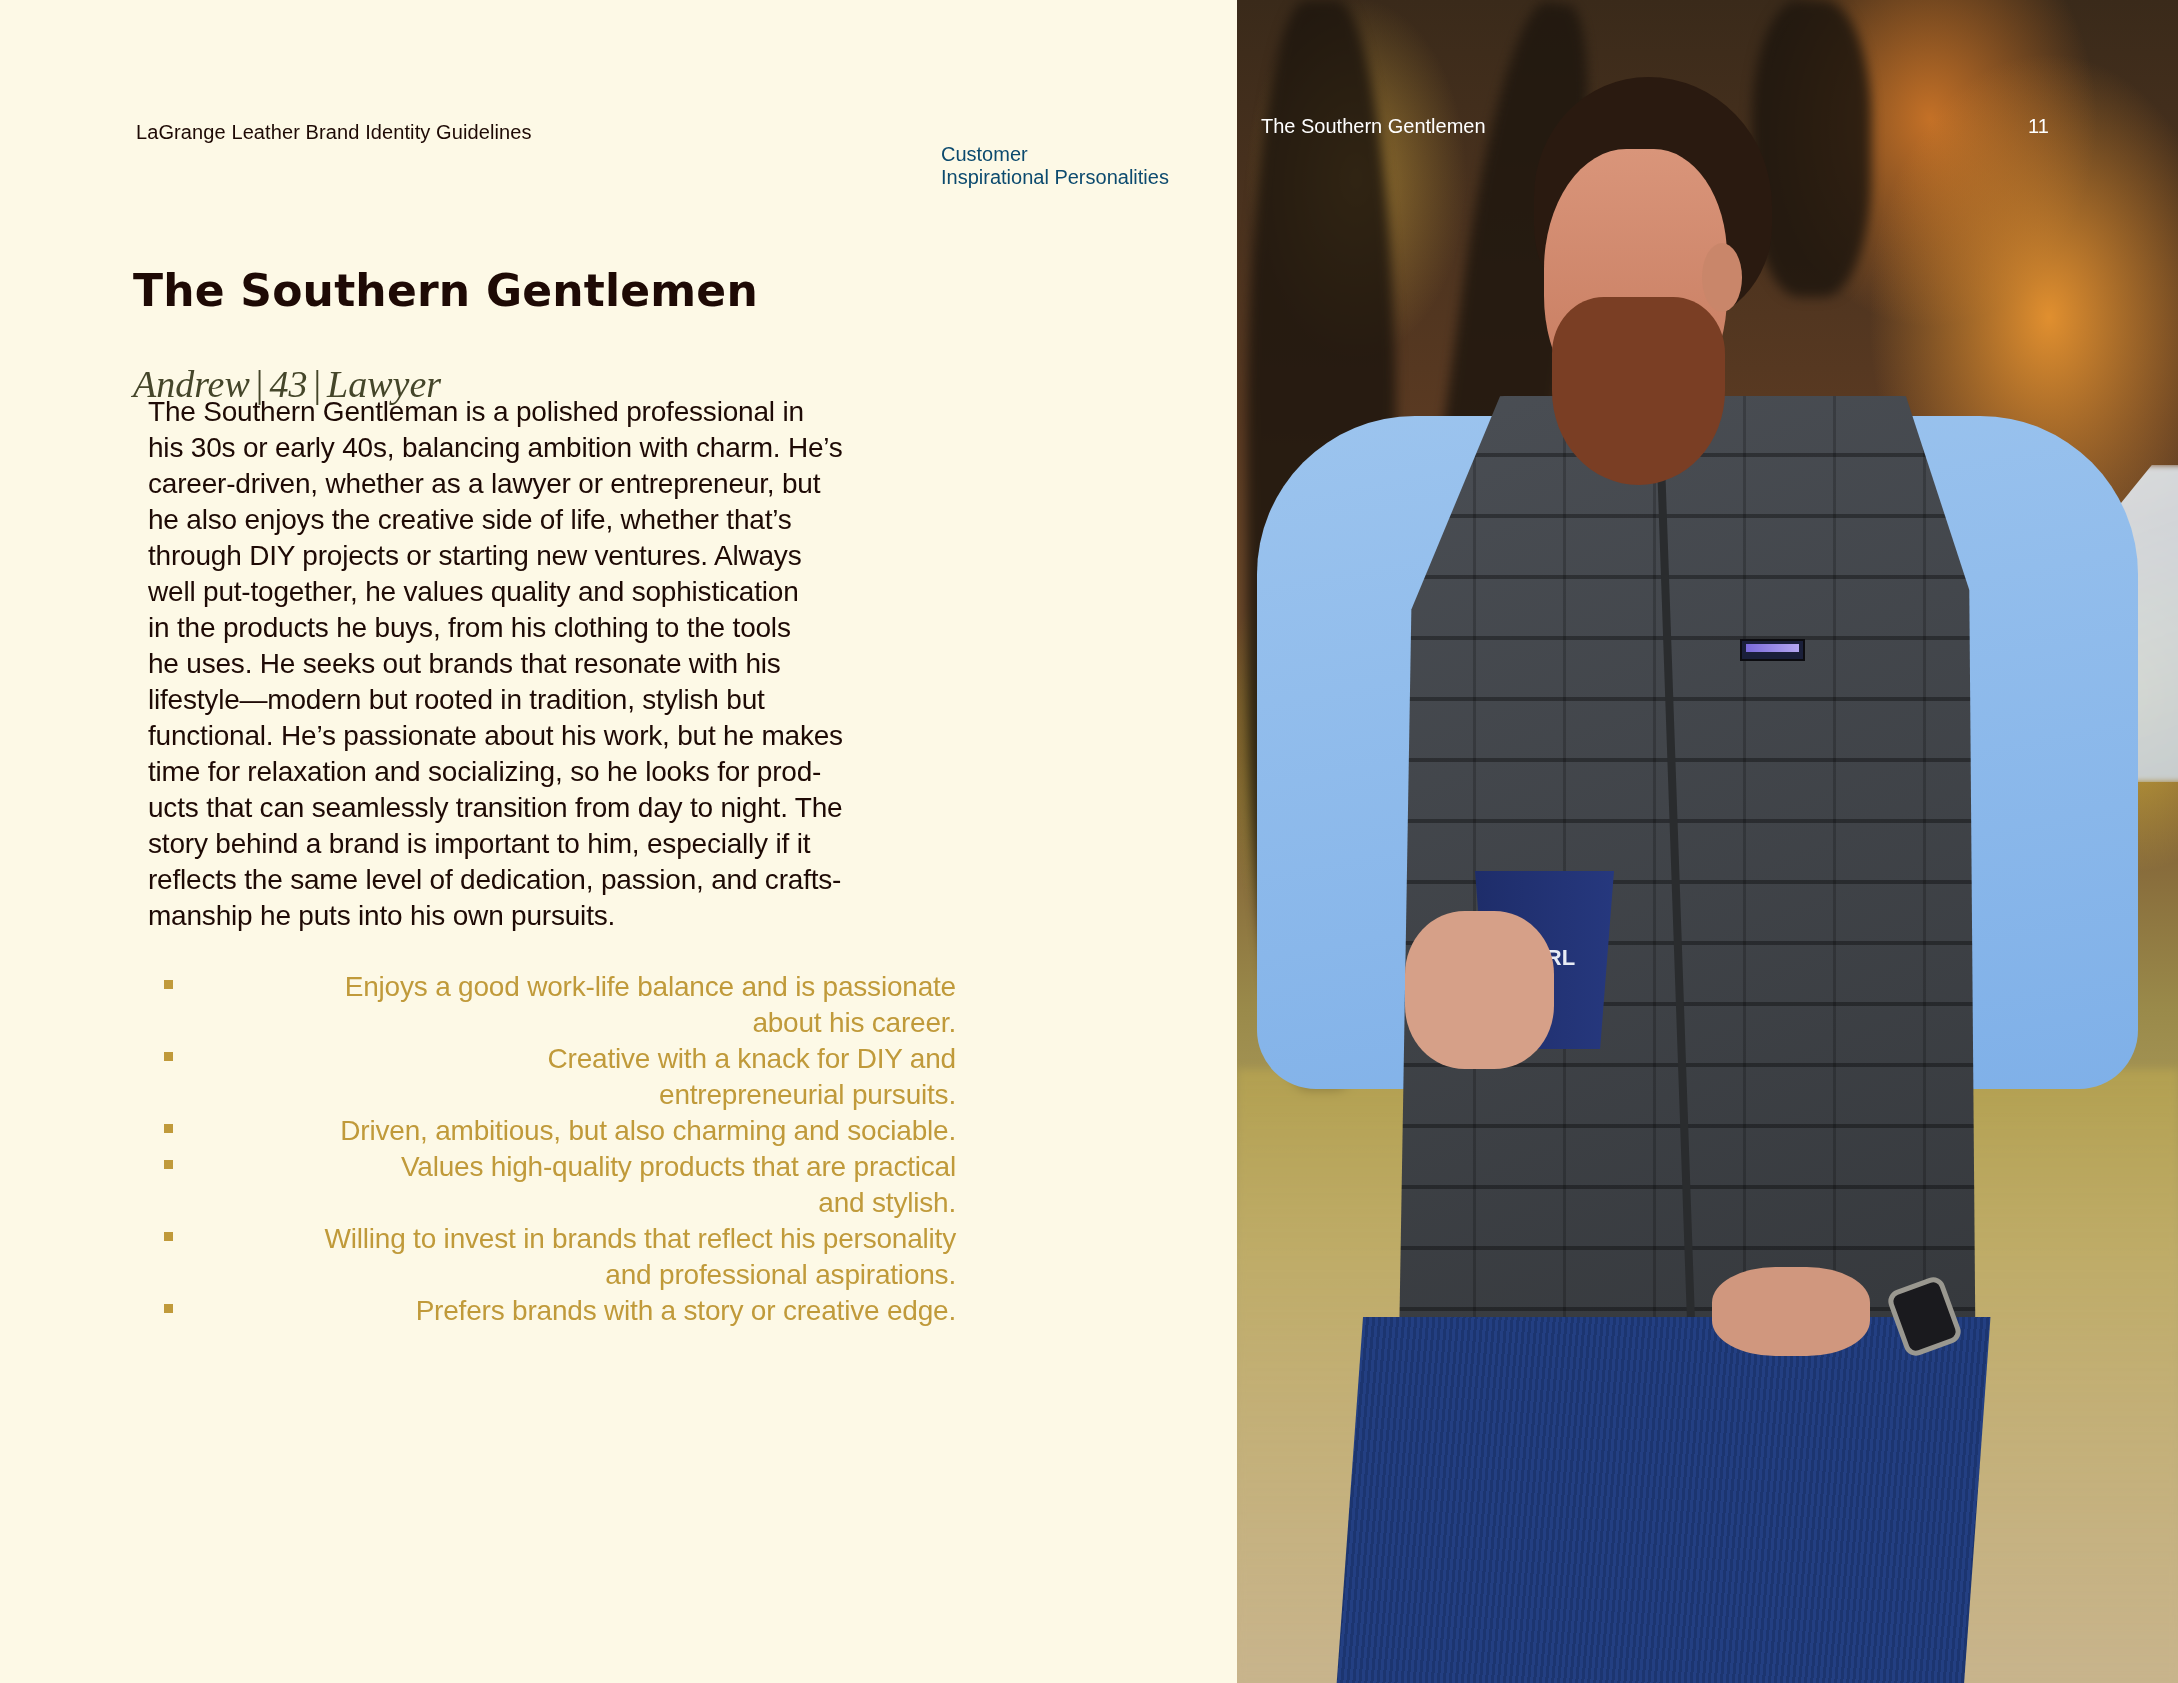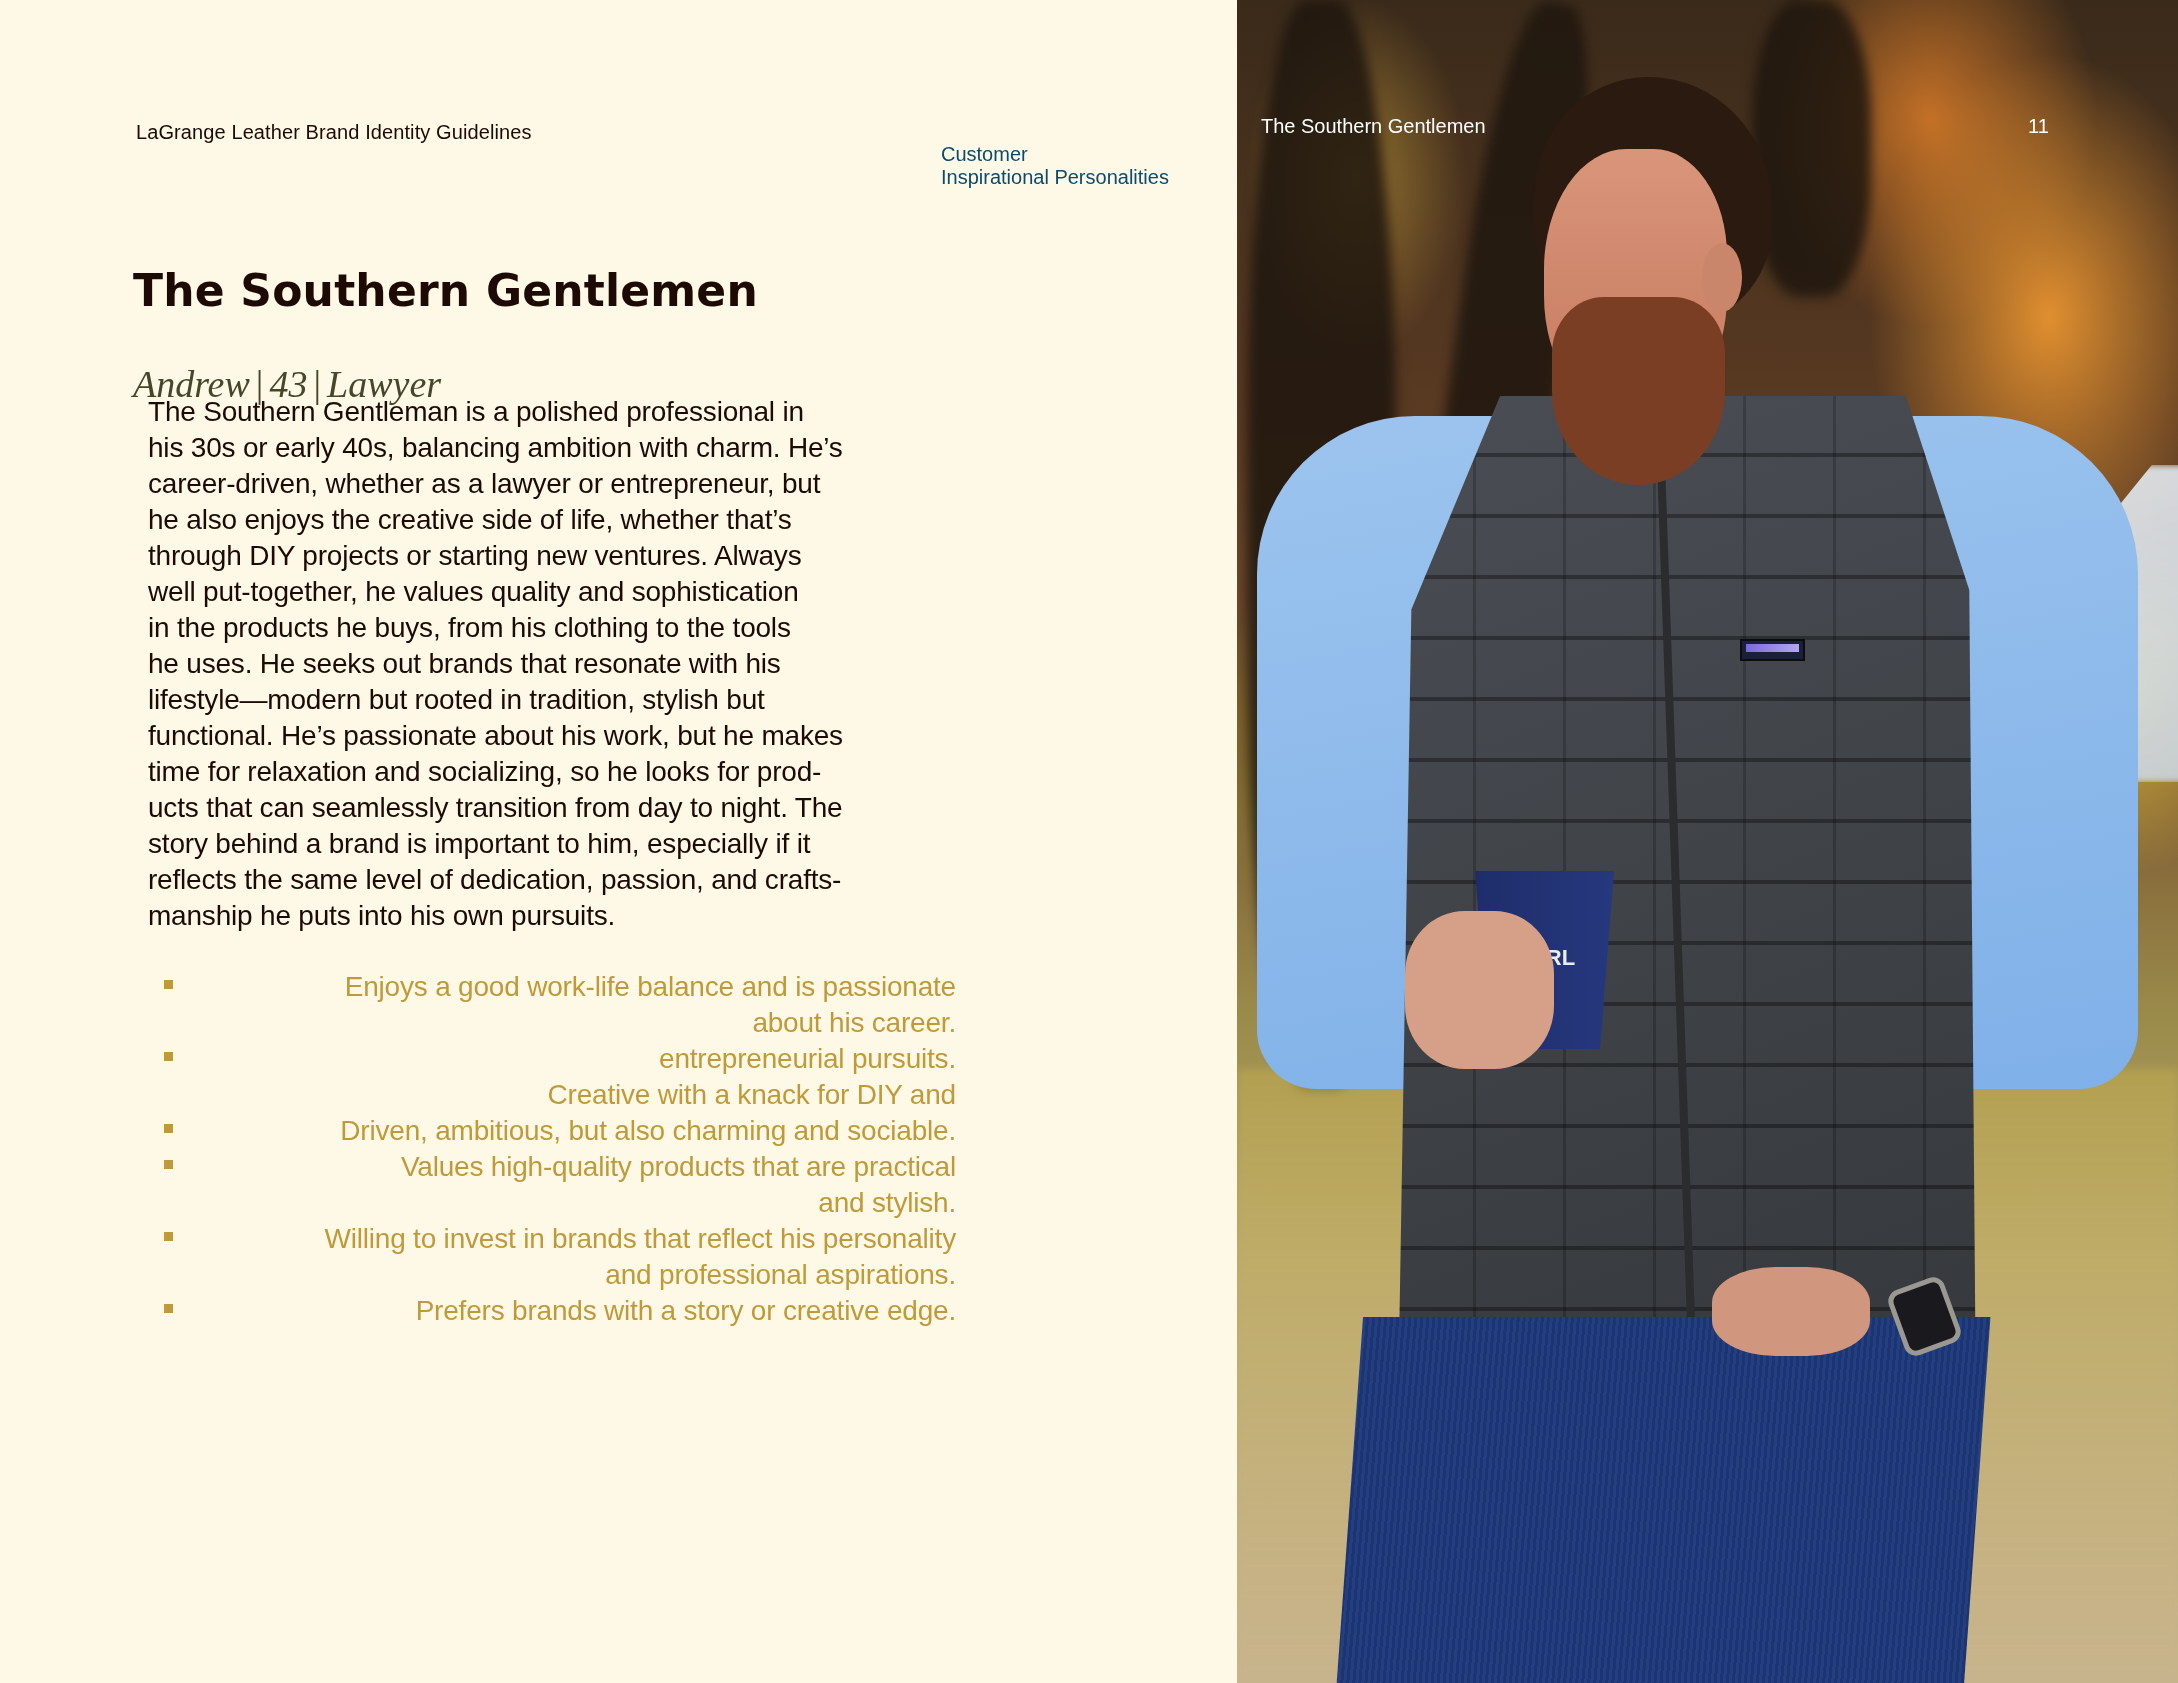--- a/index.html
+++ b/index.html
@@ -197,22 +197,22 @@
   </p>
 
   <ul class="bullets">
     <li>
       <span class="bullet-mark"></span>
       <span class="line">Enjoys a good work-life balance and is passionate</span>
       <span class="line">about his career.</span>
     </li>
     <li>
       <span class="bullet-mark"></span>
+      <span class="line">Creative with a knack for DIY and</span>
       <span class="line">entrepreneurial pursuits.</span>
-      <span class="line">Creative with a knack for DIY and</span>
     </li>
     <li>
       <span class="bullet-mark"></span>
       <span class="line">Driven, ambitious, but also charming and sociable.</span>
     </li>
     <li>
       <span class="bullet-mark"></span>
       <span class="line">Values high-quality products that are practical</span>
       <span class="line">and stylish.</span>
     </li>

